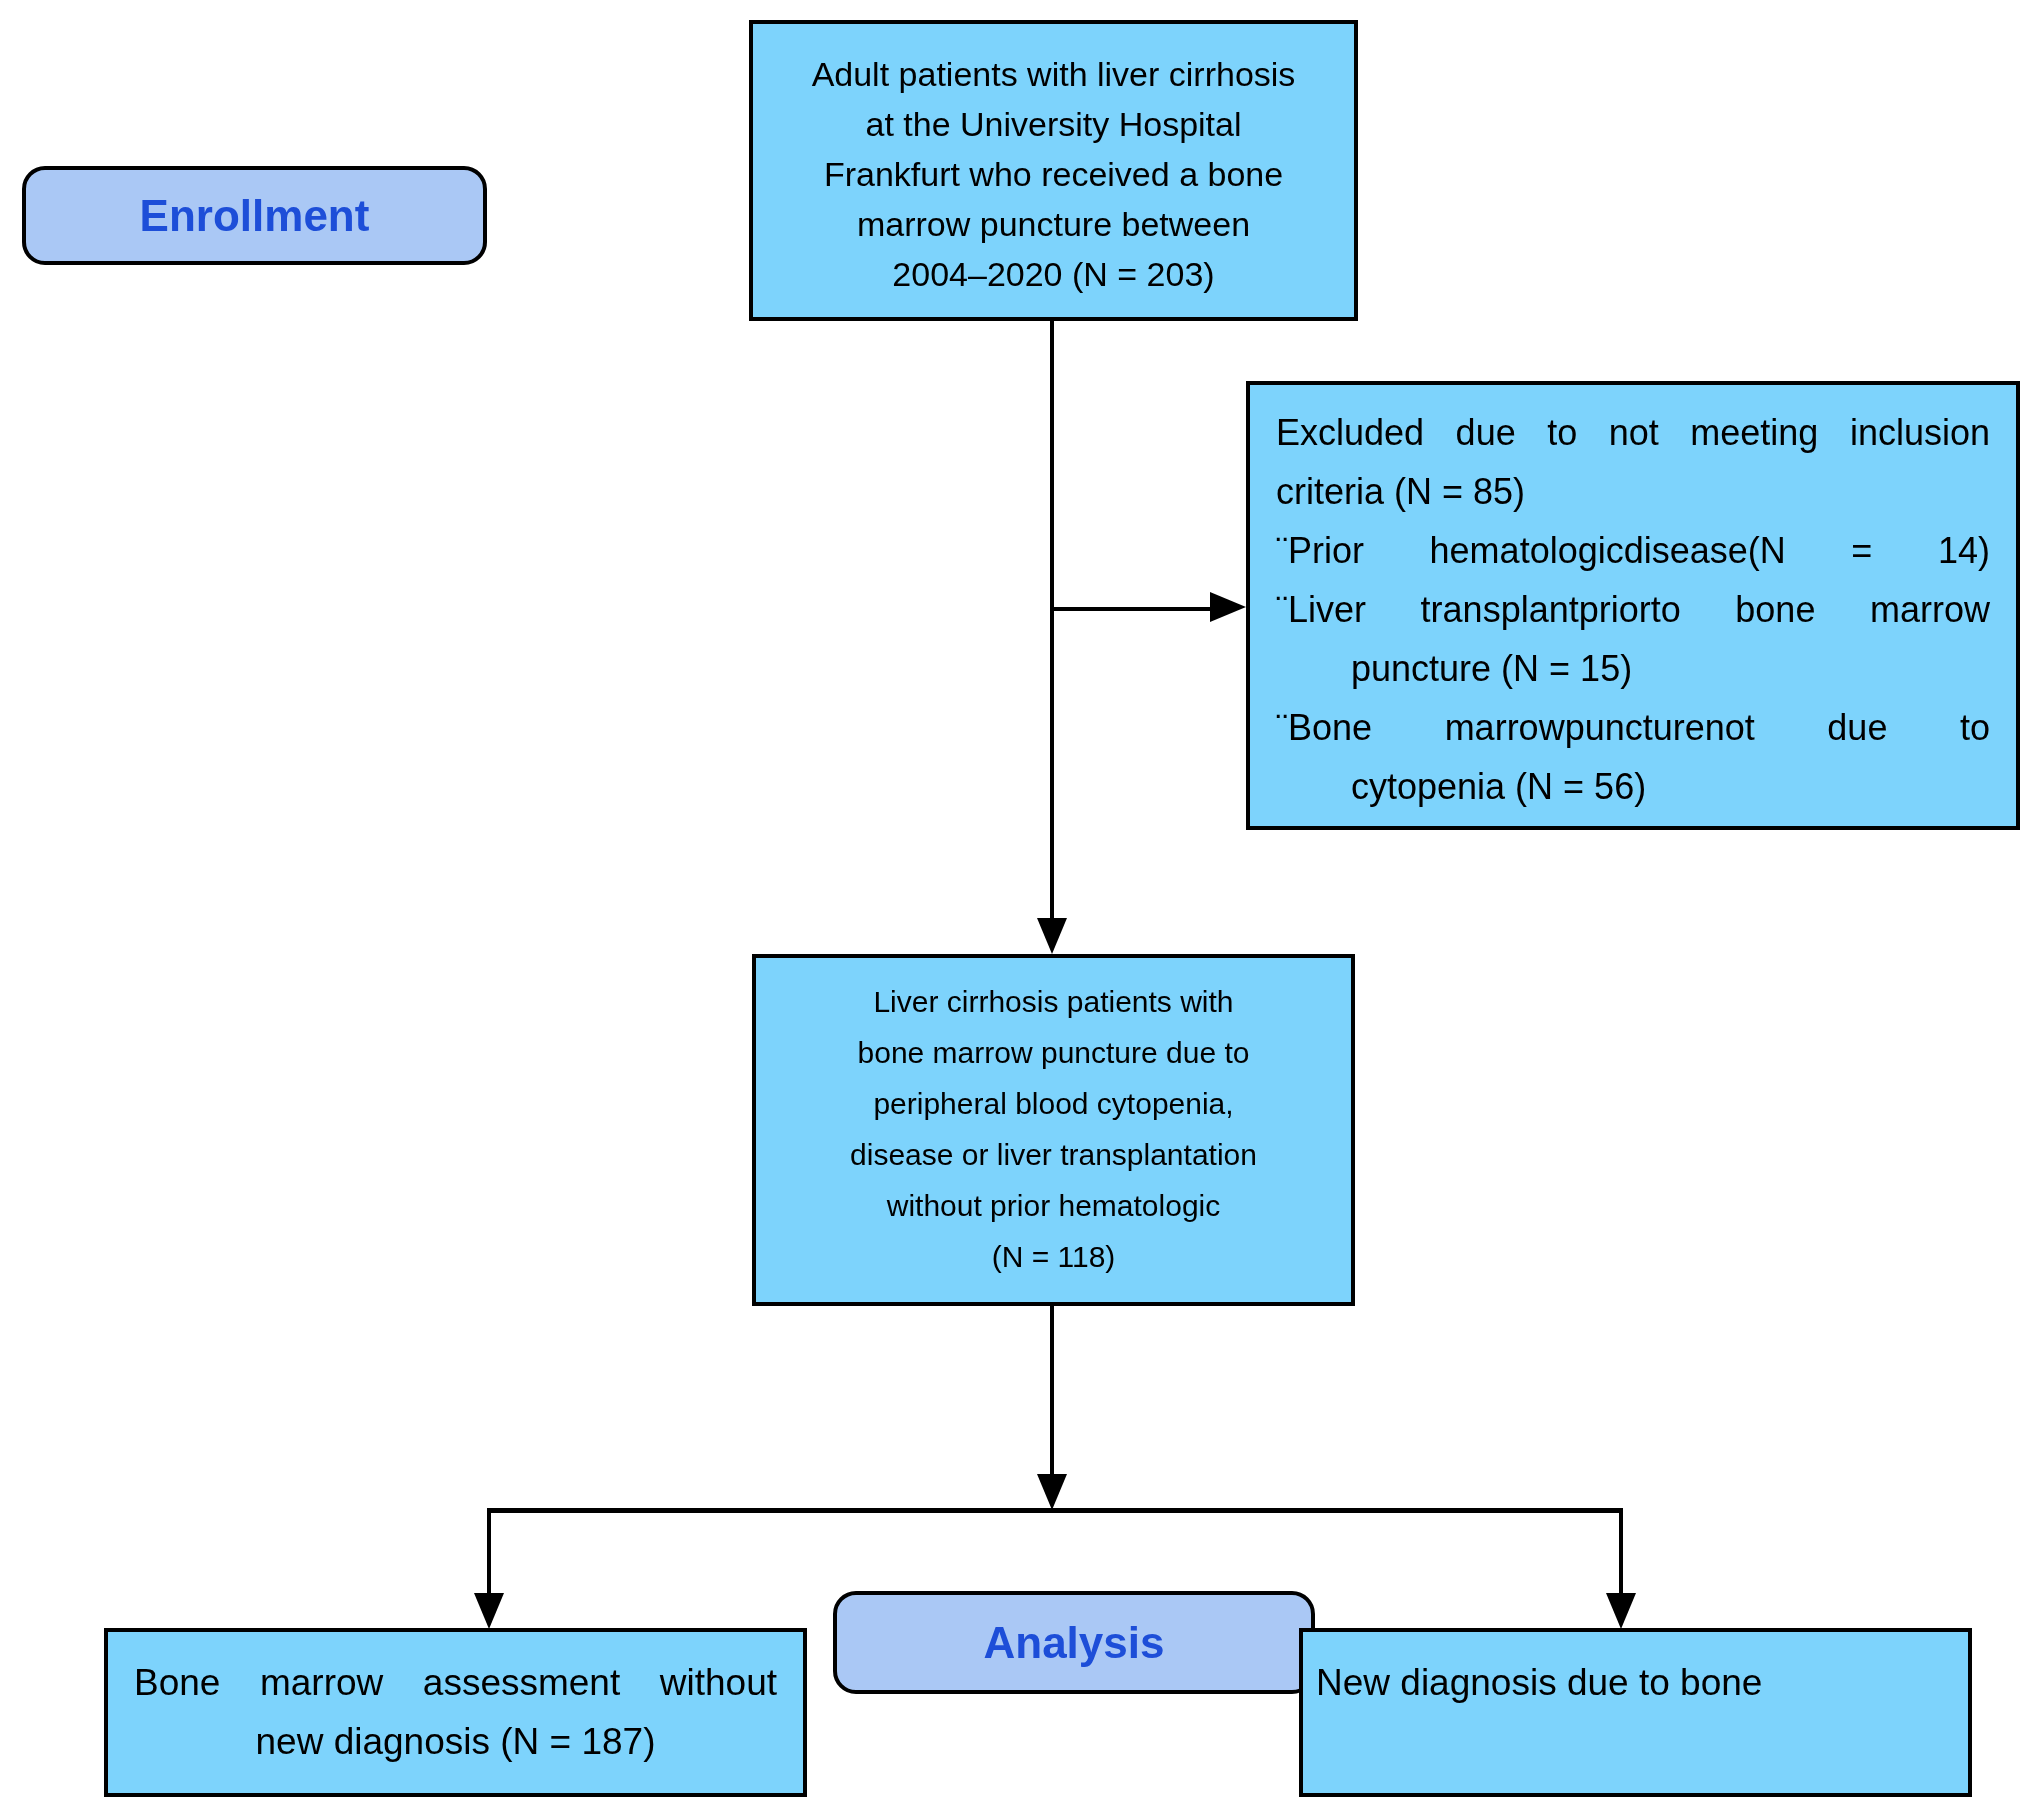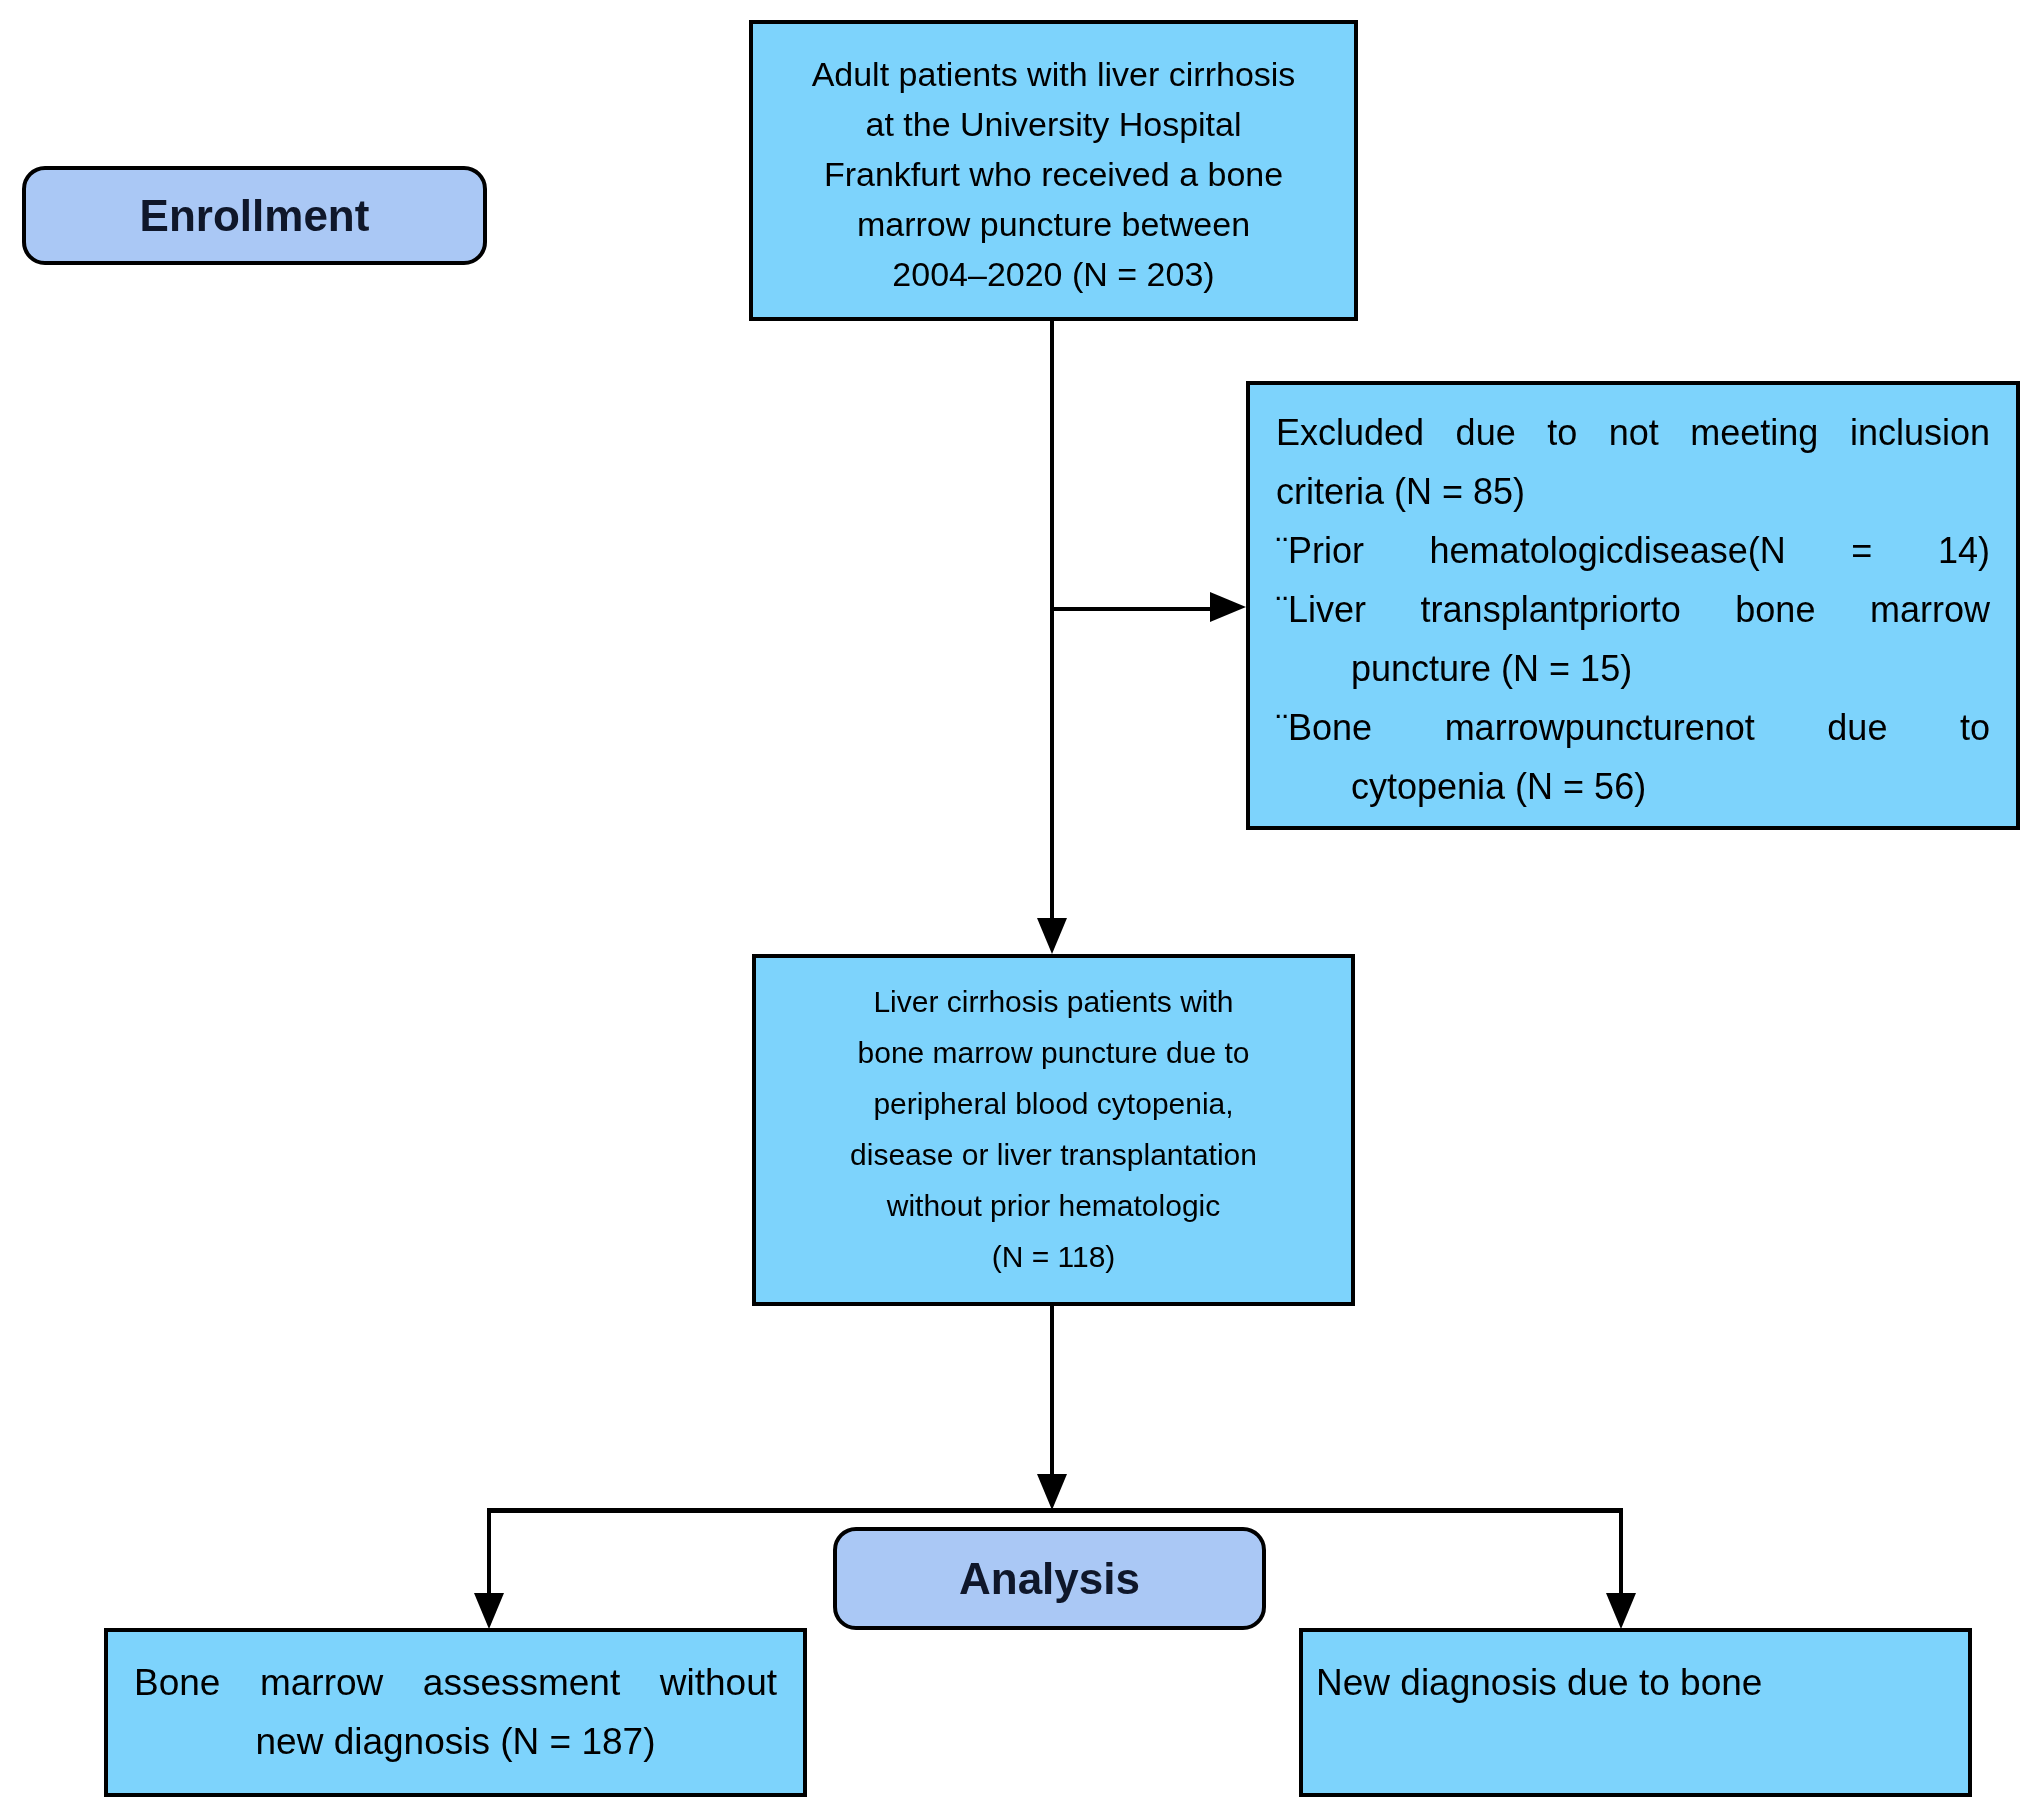--- a/index.html
+++ b/index.html
@@ -61,29 +61,29 @@
   .hang { padding-left: 75px; }
   .center { text-align: center; }
 
   
   .pill {
     position: absolute;
     box-sizing: border-box;
     background: #aac8f5;
     border: 4.9px solid #000000;
     border-radius: 23px;
-    color: #0f172a;
+    color: #1d4ed8;
     font-size: 44px;
     font-weight: bold;
     display: flex;
     align-items: center;
     justify-content: center;
   }
   .pill-enrollment { left: 22px;  top: 166px;  width: 465px; height: 99px; }
-  .pill-analysis   { left: 833px; top: 1527px; width: 433px; height: 103px; }
+  .pill-analysis   { left: 833px; top: 1591px; width: 482px; height: 103px; }
 
   
   .cline { position: absolute; background: #000000; }
   .vline1      { left: 1050px; top: 320px;  width: 4.1px;    height: 600px; }
   .branchline  { left: 1052px; top: 607px;  width: 161px;  height: 4.1px; }
   .vline2      { left: 1050px; top: 1306px; width: 4.1px;    height: 169px; }
   .hline       { left: 487px;  top: 1508px; width: 1136px; height: 4.9px; }
   .vline-left  { left: 487px;  top: 1508px; width: 4.1px;    height: 88px; }
   .vline-right { left: 1619px; top: 1508px; width: 4.1px;    height: 88px; }
 

